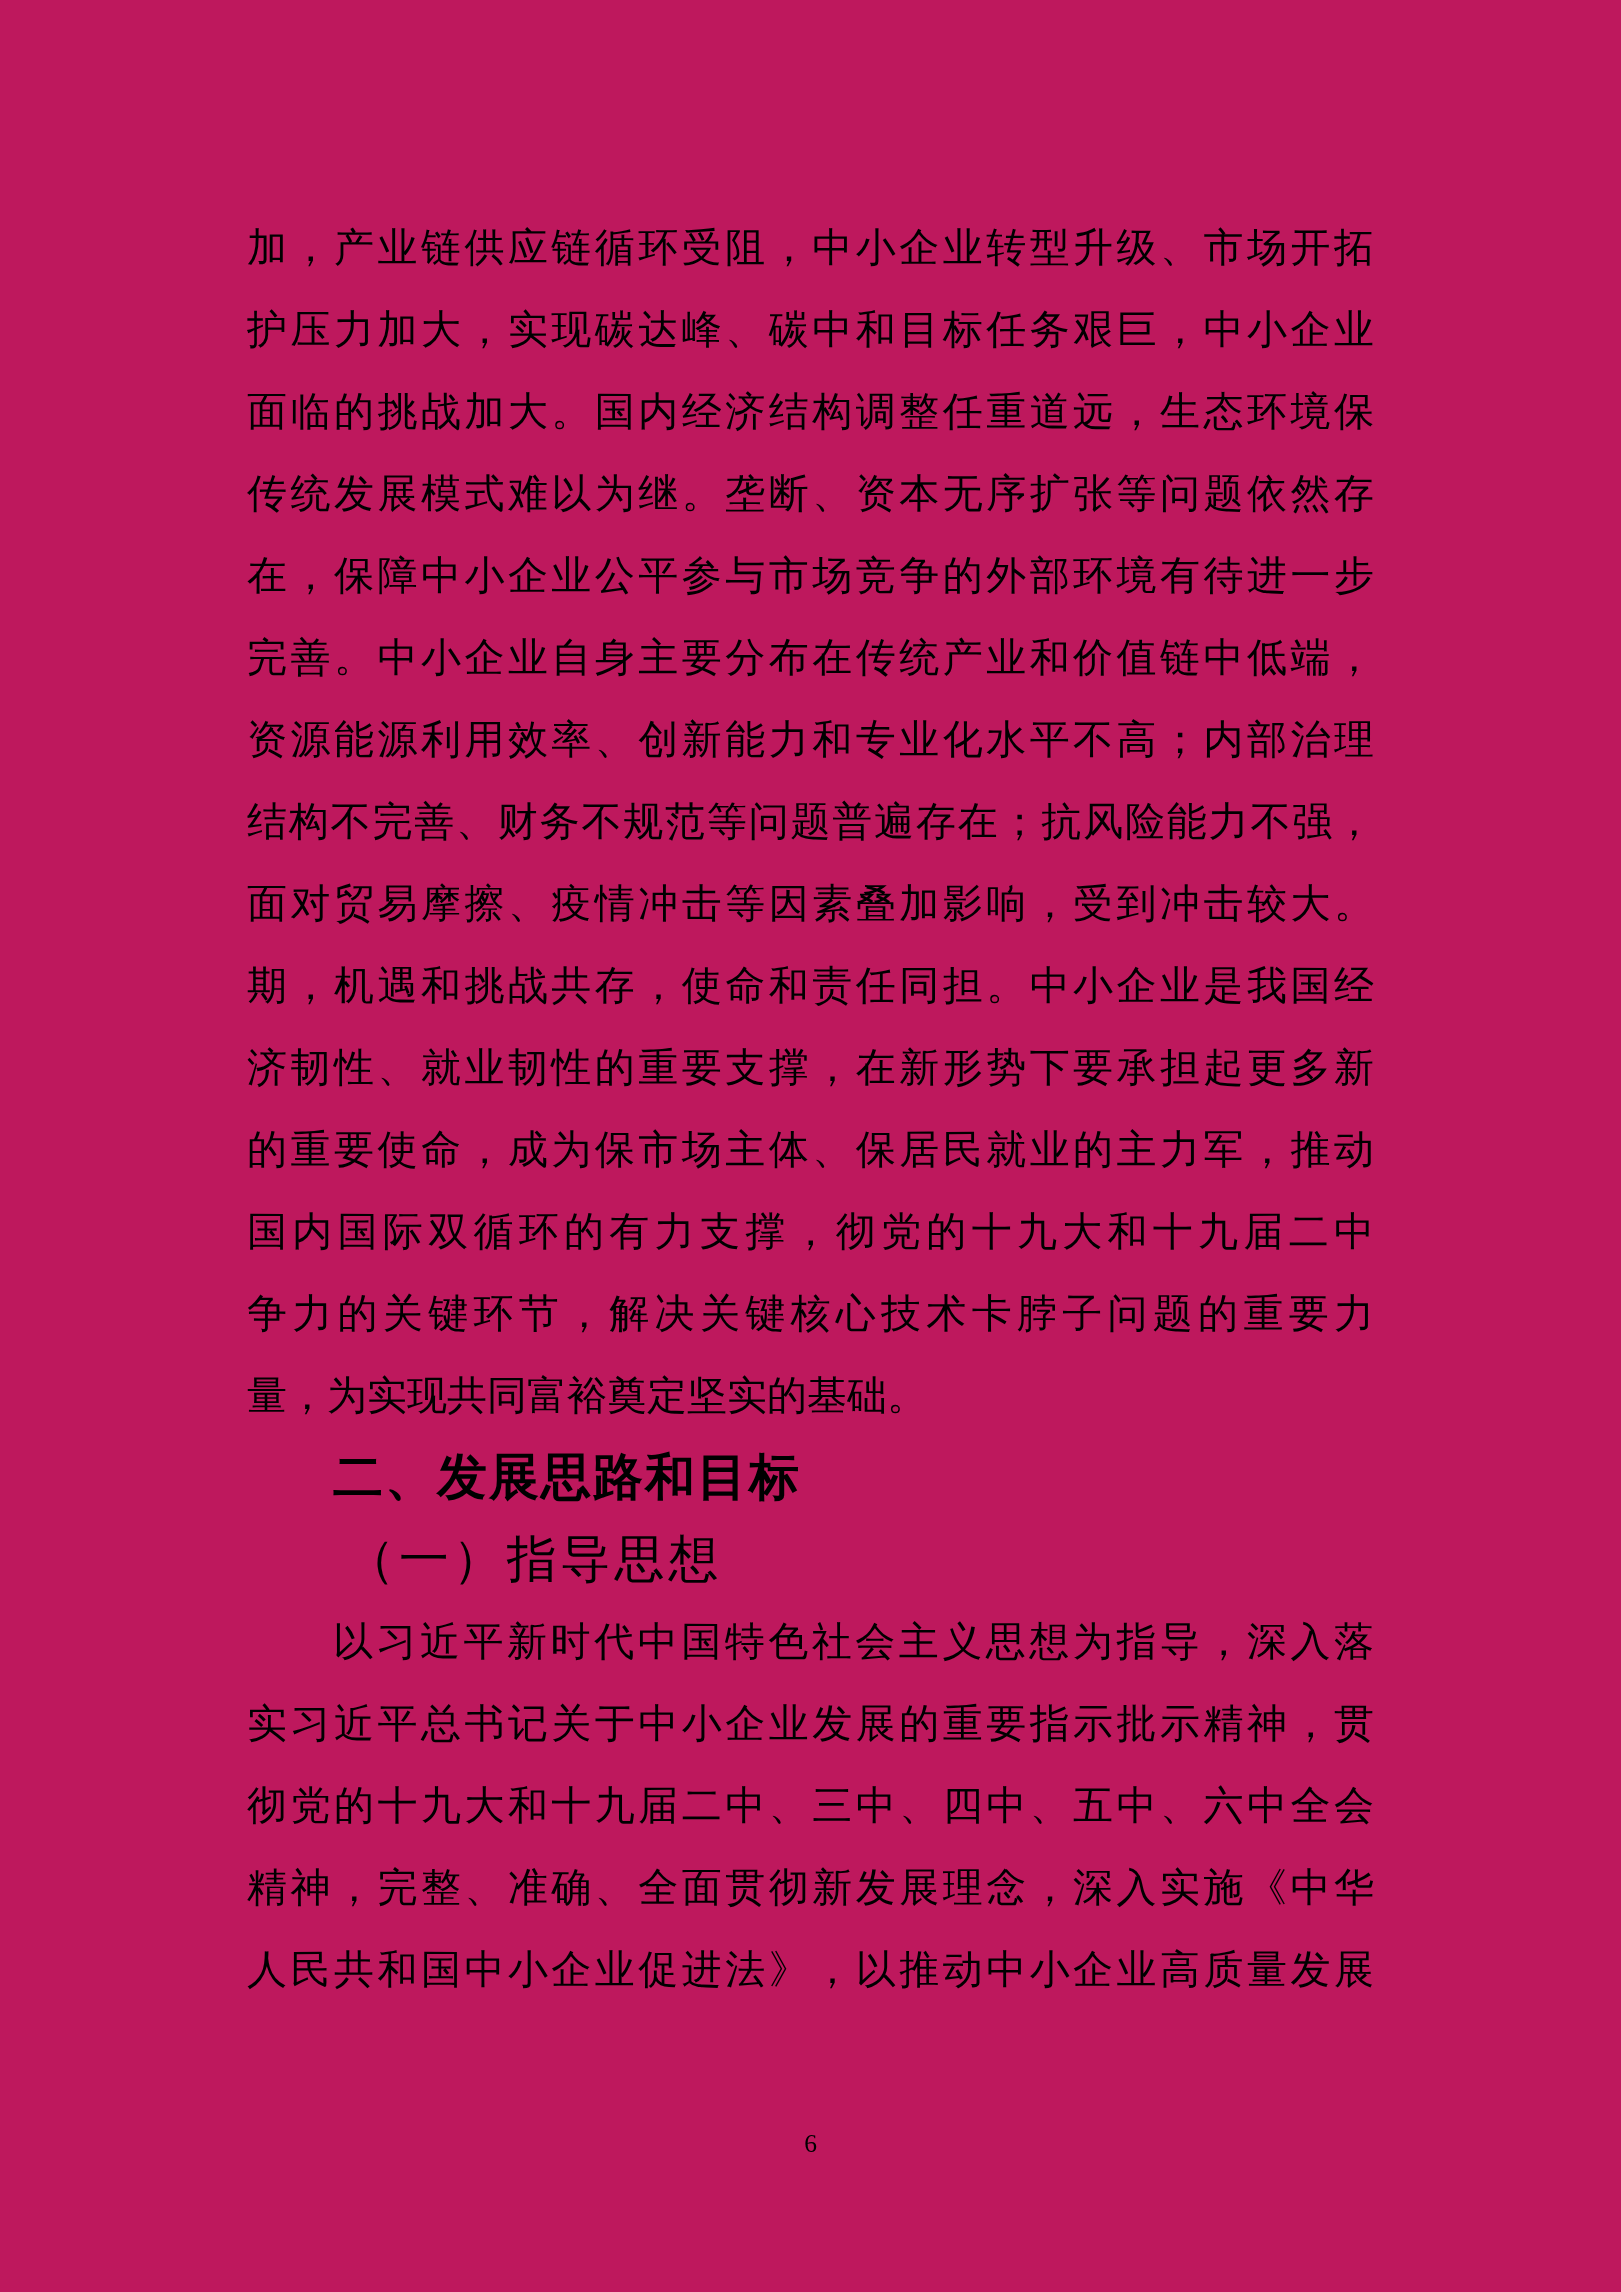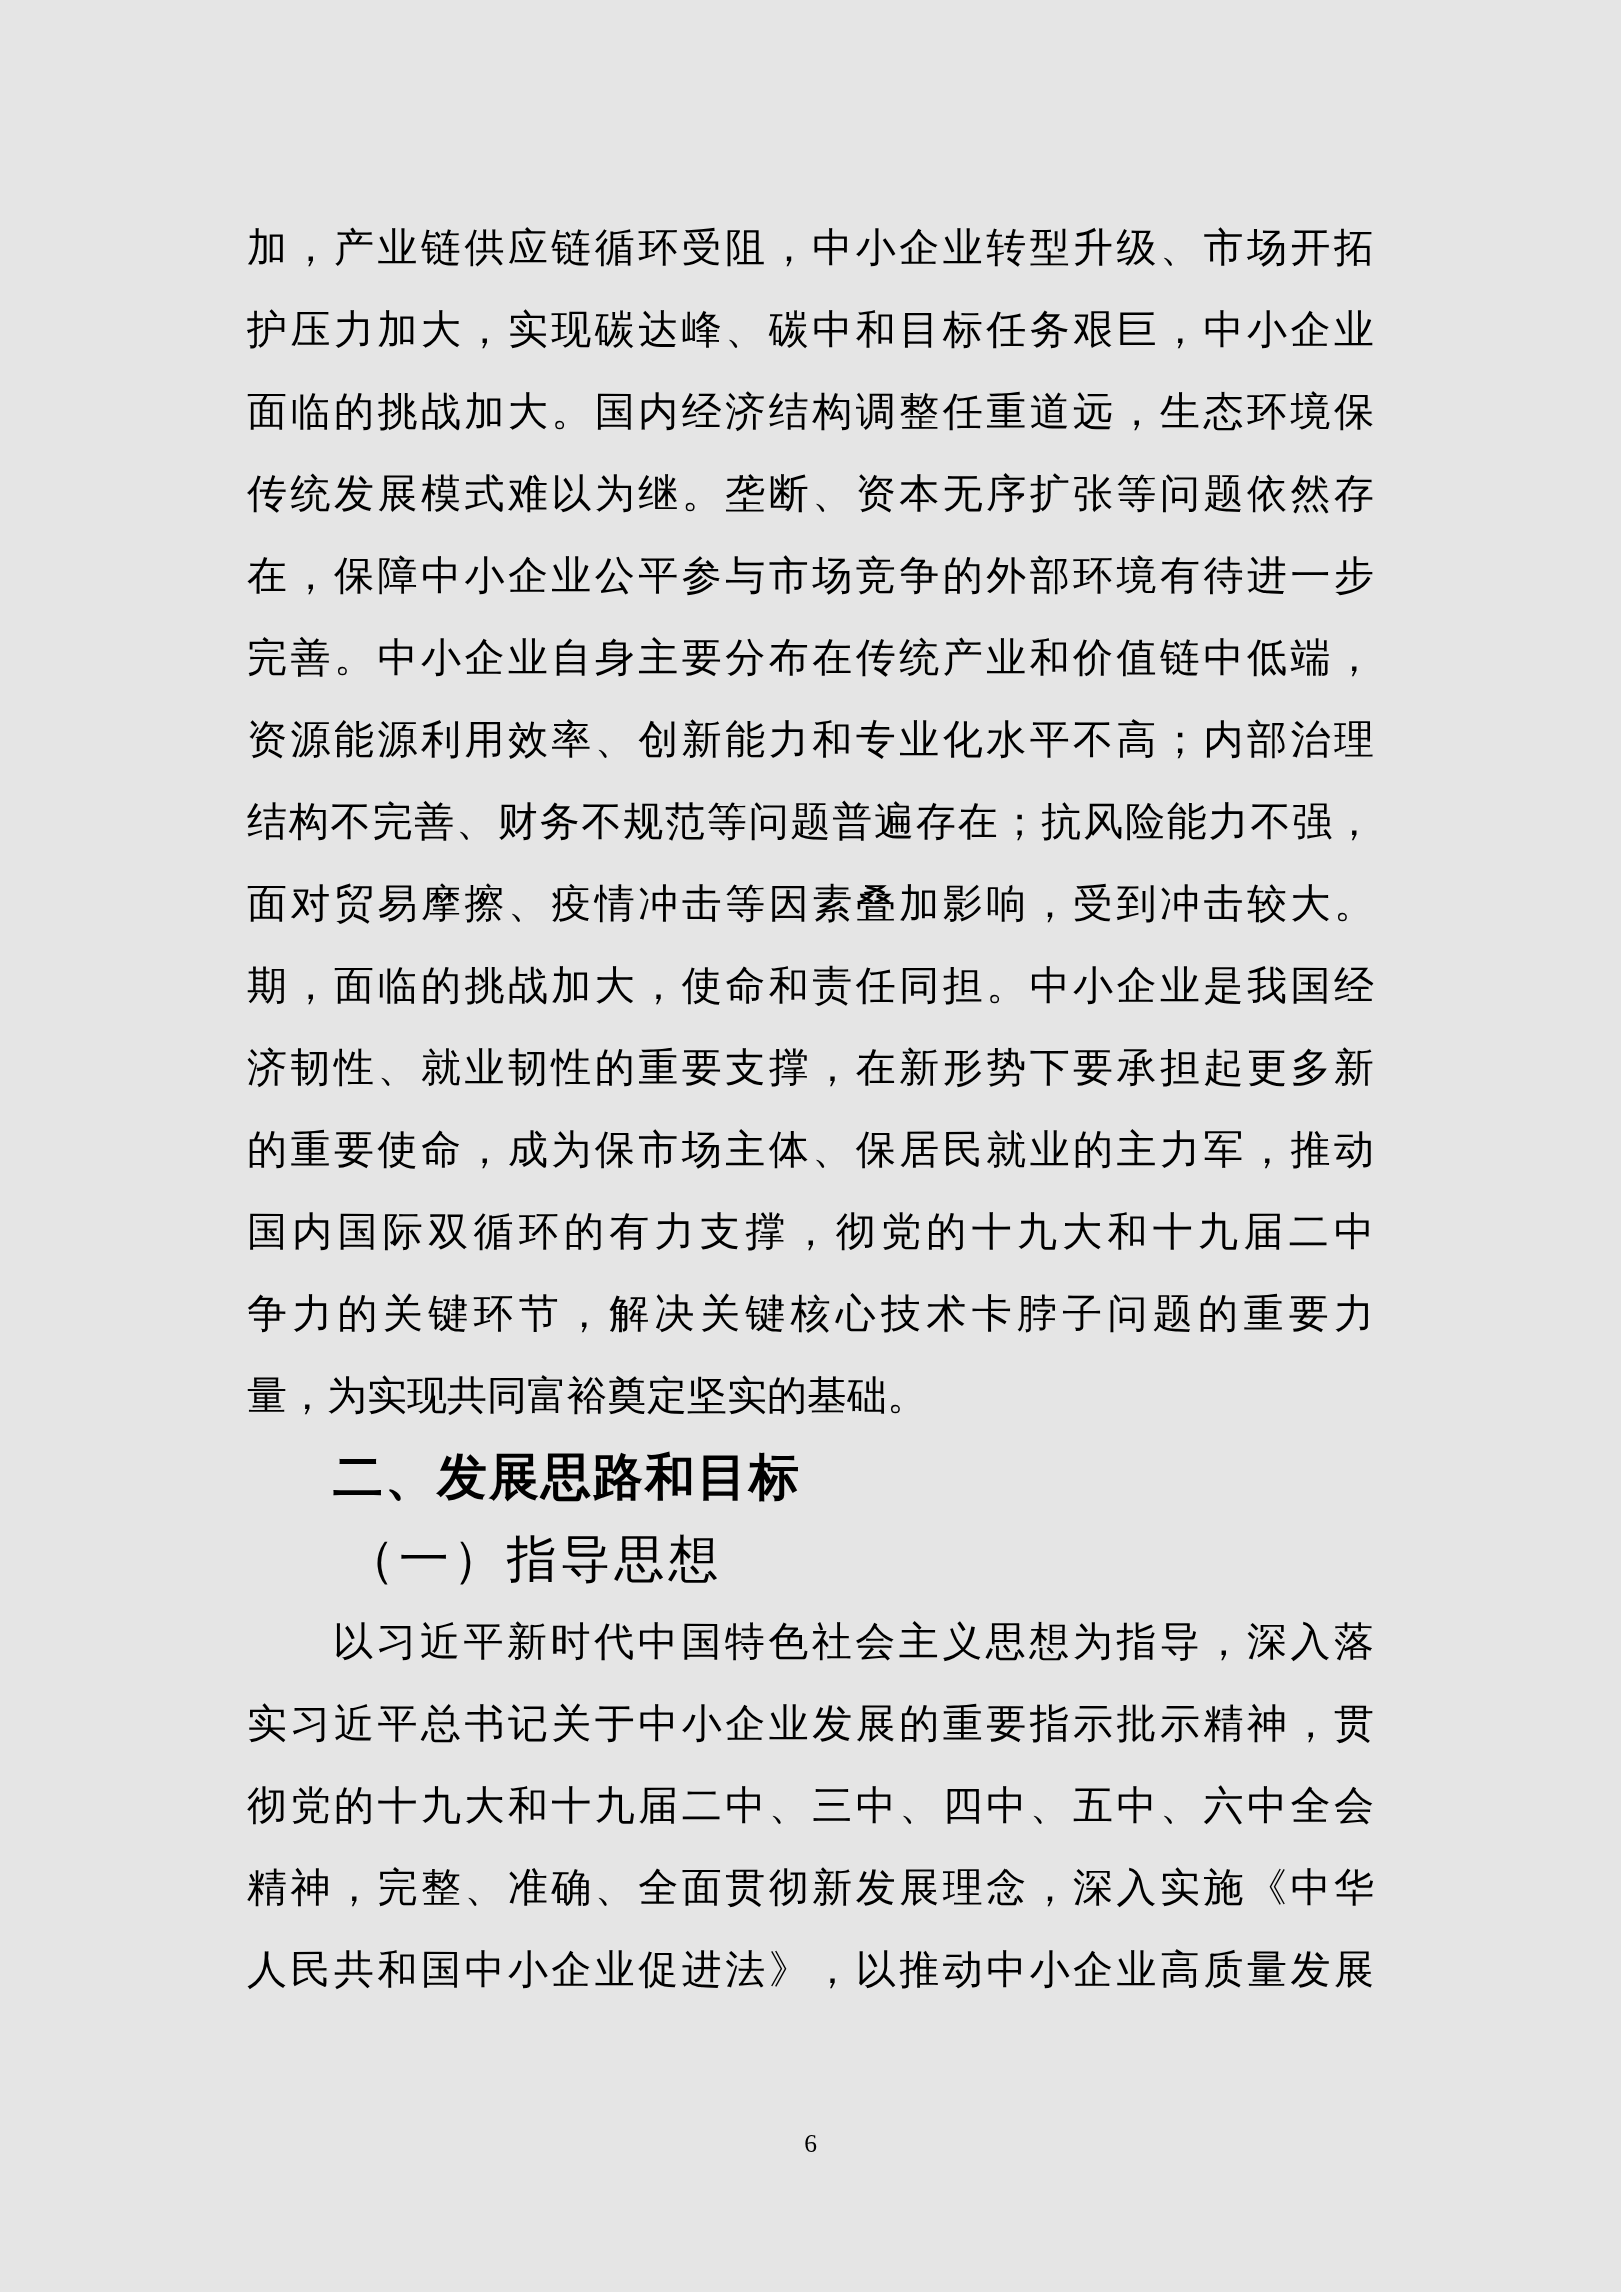--- a/index.html
+++ b/index.html
@@ -13,21 +13,21 @@
       position: relative;
       overflow: hidden;
       font-family: "DejaVu Serif", "Liberation Serif", serif;
       color: #000000;
     }
     .page {
       position: absolute;
       left: 0; top: 0;
       width: 1621px;
       height: 2293px;
-      background: #e5e5e5;
+      background: #be185d;
     }
     .body-text {
       position: absolute;
       left: 247px;
       top: 218px;
       width: 1127px;
     }
     .line {
       height: 82px;
       line-height: 59px;
@@ -80,21 +80,21 @@
       <div class="line">面临的挑战加大。国内经济结构调整任重道远，生态环境保</div>
       <div class="line">传统发展模式难以为继。垄断、资本无序扩张等问题依然存</div>
       <div class="line">在，保障中小企业公平参与市场竞争的外部环境有待进一步</div>
       <div class="line">完善。中小企业自身主要分布在传统产业和价值链中低端，</div>
       <div class="line">资源能源利用效率、创新能力和专业化水平不高；内部治理</div>
       <div class="line">结构不完善、财务不规范等问题普遍存在；抗风险能力不强，</div>
       <div class="line">面对贸易摩擦、疫情冲击等因素叠加影响，受到冲击较大。</div>
     </div>
 
     <div class="paragraph">
-      <div class="line">期，面临的挑战加大，使命和责任同担。中小企业是我国经</div>
+      <div class="line">期，机遇和挑战共存，使命和责任同担。中小企业是我国经</div>
       <div class="line">济韧性、就业韧性的重要支撑，在新形势下要承担起更多新</div>
       <div class="line">的重要使命，成为保市场主体、保居民就业的主力军，推动</div>
       <div class="line">国内国际双循环的有力支撑，彻党的十九大和十九届二中</div>
       <div class="line">争力的关键环节，解决关键核心技术卡脖子问题的重要力</div>
       <div class="line last">量，为实现共同富裕奠定坚实的基础。</div>
     </div>
 
     <div class="line heading">二、发展思路和目标</div>
 
     <div class="line subheading">（一）指导思想</div>

